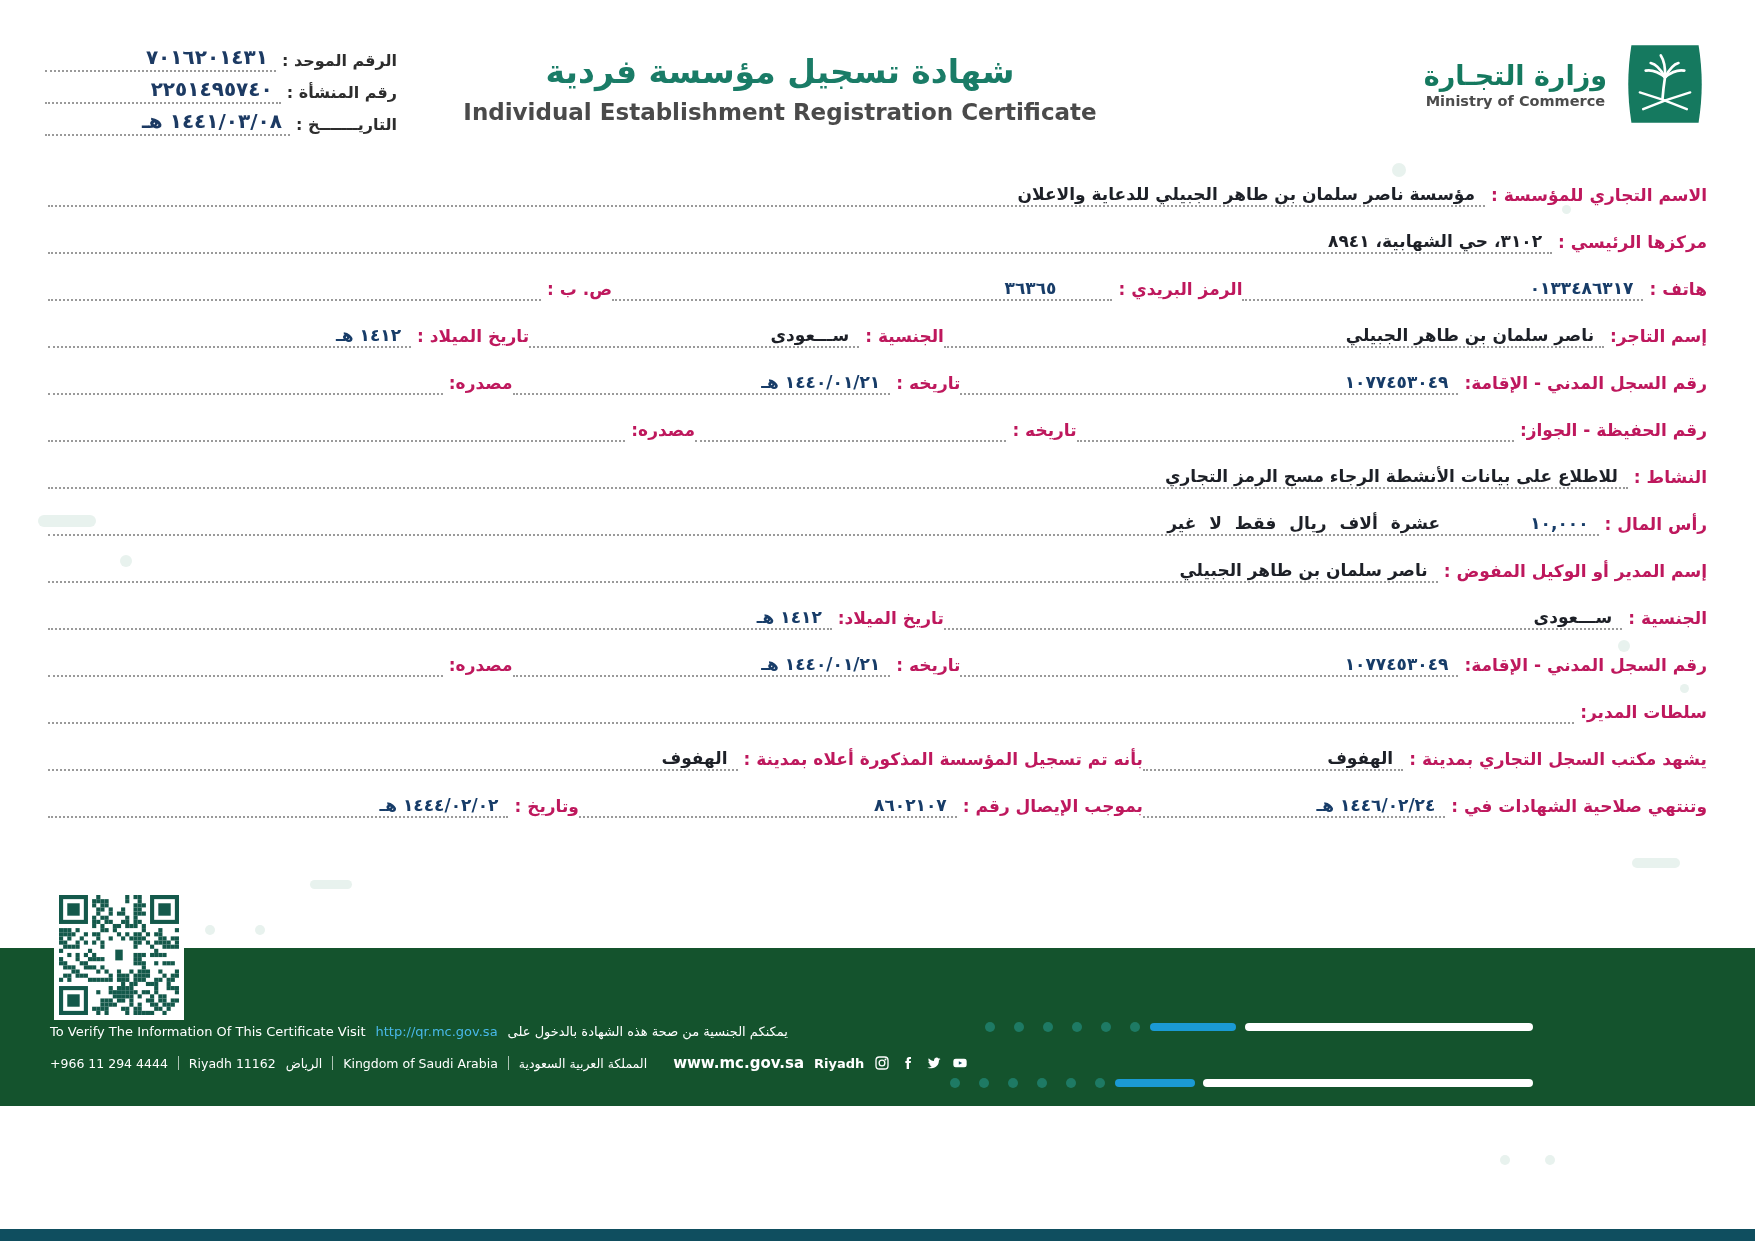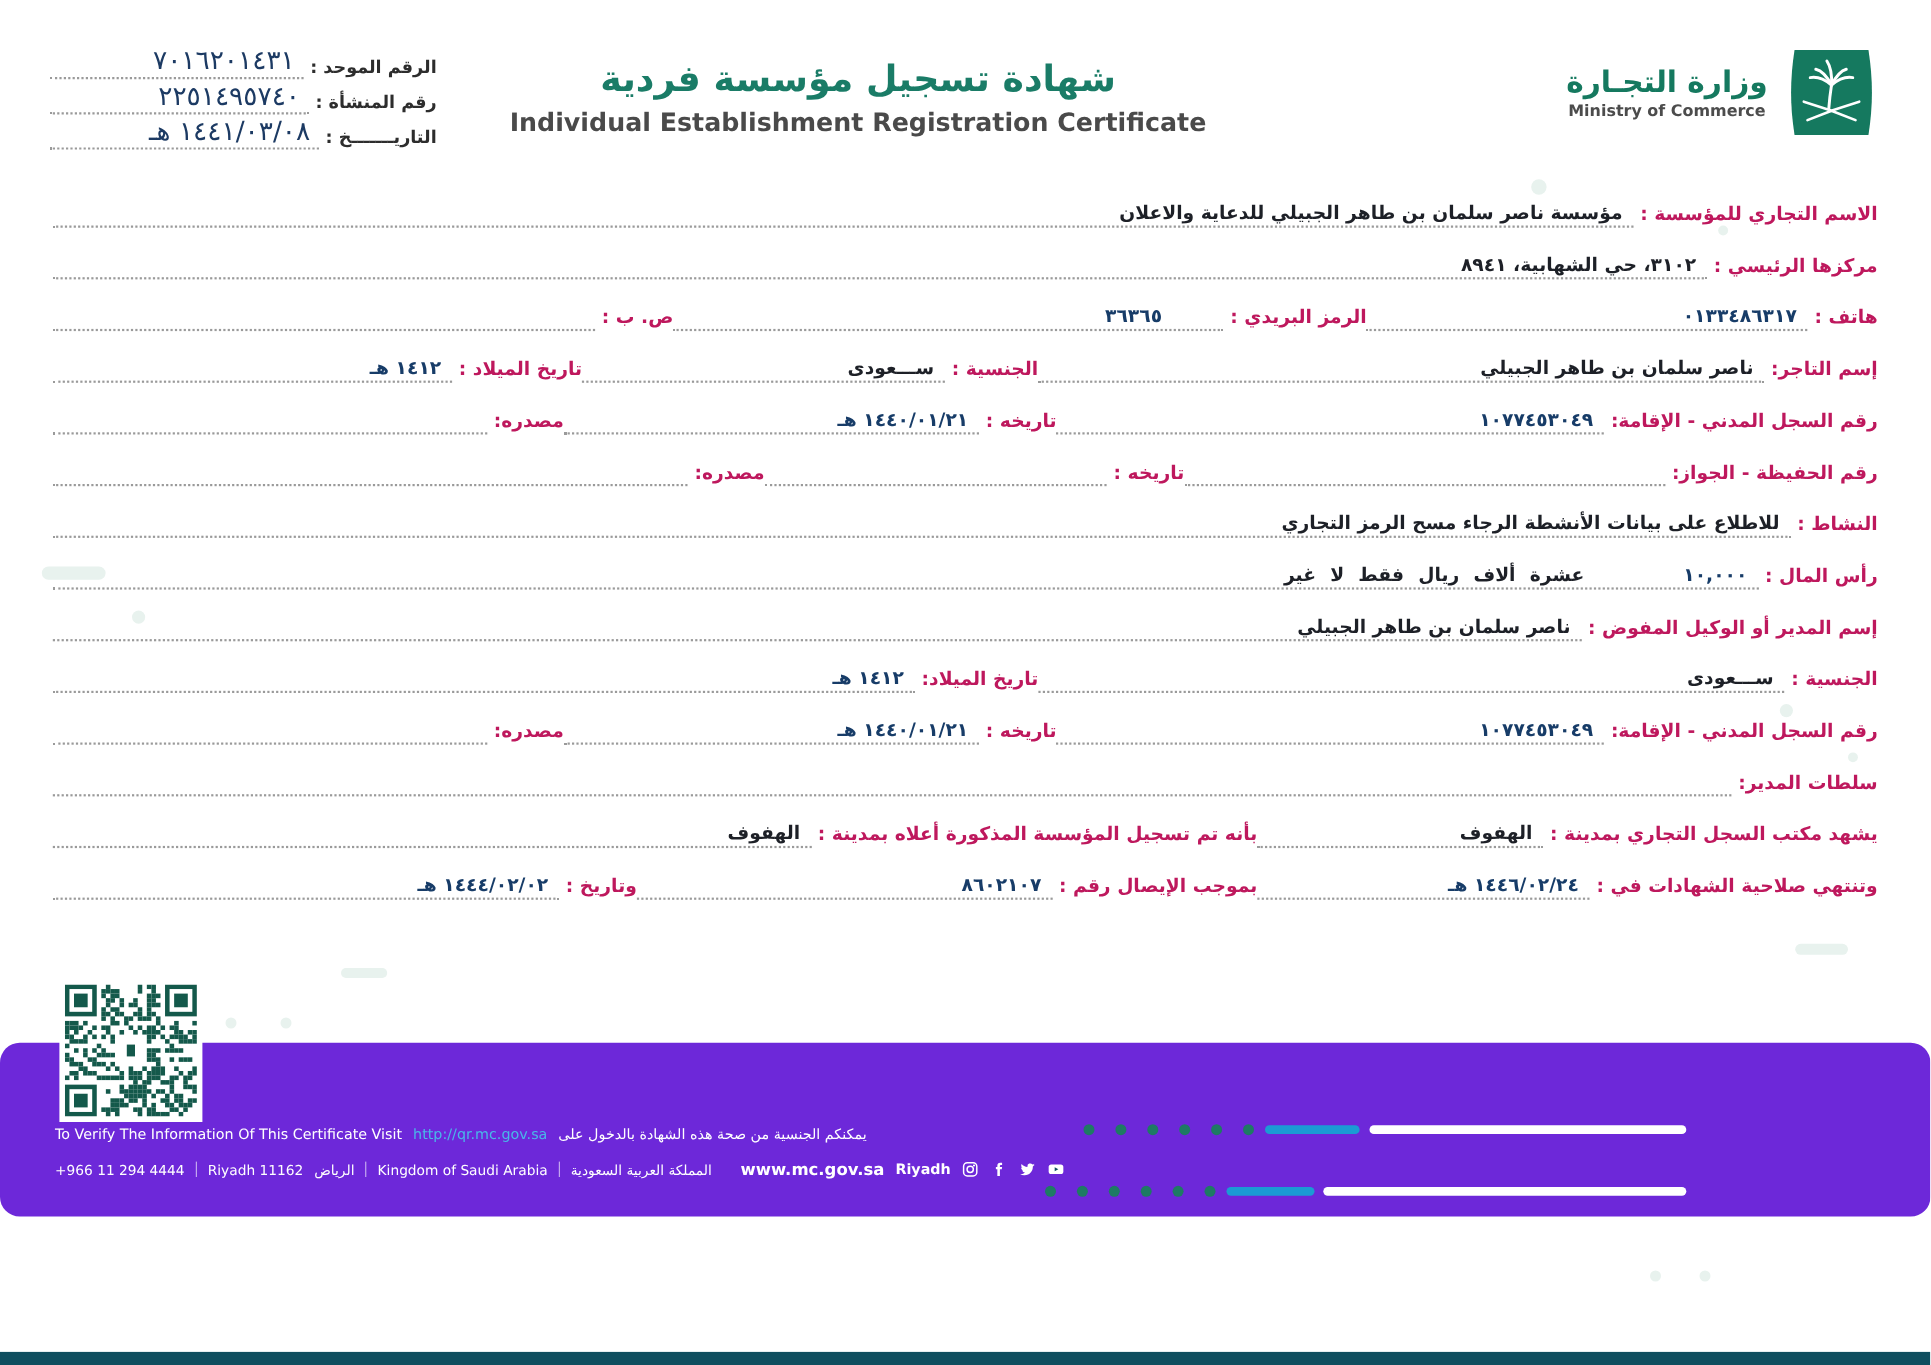--- a/index.html
+++ b/index.html
@@ -17,42 +17,42 @@
   .flag { width:88px; height:84px; display:block; }
 
   .title-block { position:absolute; top:52px; left:430px; width:700px; text-align:center; }
   .title-ar { font-size:33px; font-weight:700; color:#1a7c67; }
   .title-en { font-size:23px; font-weight:700; color:#4a4a4a; margin-top:8px; }
 
   .refblock { position:absolute; top:46px; left:45px; width:352px; direction:rtl; }
   .refrow { display:flex; align-items:flex-end; height:26px; margin-bottom:6px; }
   .reflbl { white-space:nowrap; font-size:16px; font-weight:700; color:#2d2d2d; margin-left:6px; padding-bottom:2px; }
   .reffill { flex:1; align-self:stretch; border-bottom:2px dotted #9a9a9a; display:flex; align-items:flex-end; }
-  .refval { white-space:nowrap; font-size:24px; font-weight:400; color:#1c3a63; letter-spacing:2px; padding:0 8px 1px 8px; }
+  .refval { white-space:nowrap; font-size:20px; font-weight:700; color:#1c3a63; letter-spacing:2px; padding:0 8px 1px 8px; }
 
   
   .cert-body { position:absolute; top:178px; right:48px; left:48px; direction:rtl; }
   .row { display:flex; align-items:flex-end; height:29px; margin-bottom:18px; }
   .row.gap-lg { margin-top:10px; }
   .cell { display:flex; align-items:flex-end; min-width:0; }
   .lbl { white-space:nowrap; font-size:17px; font-weight:700; color:#be185d; margin-left:6px; padding-bottom:2px; }
   .fill { flex:1; min-width:20px; align-self:stretch; border-bottom:2px dotted #9a9a9a;
           display:flex; align-items:flex-end; justify-content:flex-start; }
   .val { white-space:nowrap; font-size:17px; font-weight:700; color:#173c68; padding:0 10px 1px 10px; }
   .val:empty { padding:0; }
   .val.dark { color:#1d2027; }
   .val.num { letter-spacing:1.5px;text-align:right; }
   .val.words { word-spacing:7px; }
 
   
   .ldot { position:absolute; border-radius:50%; background:#e8f2ee; }
   .ldash { position:absolute; border-radius:8px; background:#e8f2ee; }
 
   
-  .band { position:absolute; left:0; right:0; top:948px; height:158px; background:#6d28d9;border-radius:18px; }
+  .band { position:absolute; left:0; right:0; top:948px; height:158px; background:#14532d; }
   .bottom-strip { position:absolute; left:0; right:0; bottom:0; height:12px; background:#0f4e5f; }
 
   .qr-box { position:absolute; left:54px; top:890px; width:130px; height:130px; background:#ffffff; padding:5px; }
 
   .verify-line { position:absolute; left:50px; top:76px; display:flex; align-items:center; gap:10px; }
   .verify-line .ft { font-size:13px; color:#ffffff; }
   .verify-line a { font-size:13px; color:#49b8e8; text-decoration:none; }
 
   .contact-line { position:absolute; left:50px; top:106px; display:flex; align-items:center; gap:10px; }
   .contact-line .ft { font-size:12.5px; color:#ffffff; }

